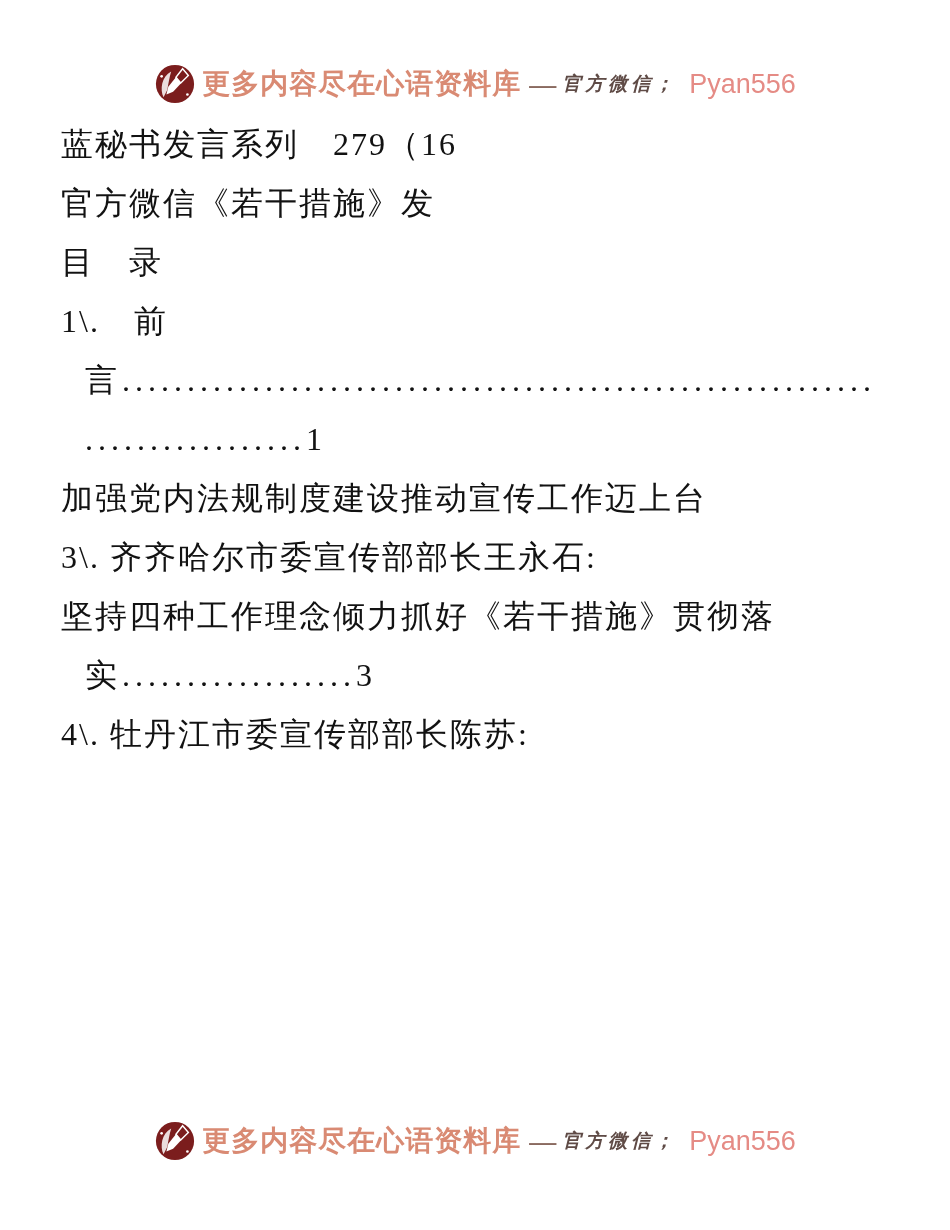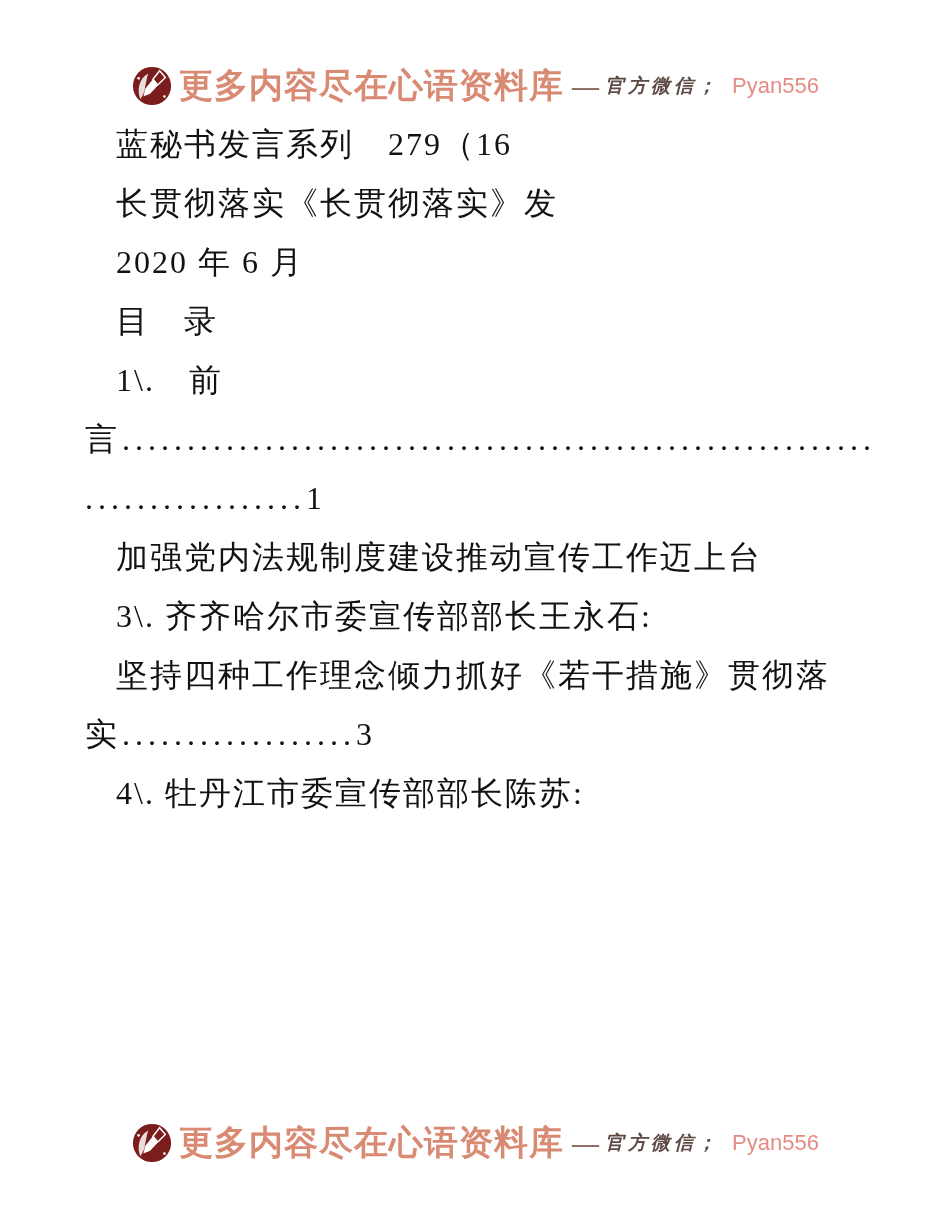--- a/index.html
+++ b/index.html
@@ -31,59 +31,59 @@
   .watermark.header { top: 63px; }
   .watermark.footer { top: 1120px; }
   .wm-logo {
     width: 42px;
     height: 42px;
     flex: 0 0 auto;
     display: block;
   }
   .wm-main {
     font-weight: bold;
-    font-size: 34px;
+    font-size: 28px;
     letter-spacing: 1px;
     color: #d98a73;
   }
   .wm-dash {
     font-weight: bold;
     font-size: 27px;
     color: #8a6a60;
     margin-left: 2px;
   }
   .wm-label {
     font-style: italic;
     font-weight: bold;
     font-size: 19px;
     letter-spacing: 4px;
     color: #5f4b46;
   }
   .wm-id {
     font-family: "Liberation Sans", "DejaVu Sans", sans-serif;
-    font-size: 22px;
+    font-size: 27px;
     color: #e58b85;
     margin-left: 6px;
   }
   
   .doc-body {
     position: absolute;
     top: 115px;
     left: 0;
     width: 950px;
     color: #121212;
   }
   .doc-line {
     height: 59px;
     line-height: 59px;
     font-size: 32px;
     white-space: nowrap;
   }
   .doc-line.indent {
-    margin-left: 116px;
+    margin-left: 61px;
     letter-spacing: 2px;
   }
   .doc-line.flush {
     margin-left: 85px;
     letter-spacing: 5px;
   }
 </style>
 </head>
 <body>
 
@@ -99,22 +99,21 @@
       <circle cx="35" cy="33" r="1.4" fill="#ffffff"></circle>
     </svg>
     <span class="wm-main">更多内容尽在心语资料库</span>
     <span class="wm-dash">—</span>
     <span class="wm-label">官方微信；</span>
     <span class="wm-id">Pyan556</span>
   </div>
 
   <div class="doc-body" id="doc-body" style="color: rgb(18, 18, 18);">
       <div class="doc-line indent">蓝秘书发言系列　279（16</div>
-      <div class="doc-line indent">长贯彻落实《长贯彻落实》发</div>
-      <div class="doc-line indent">2020 年 6 月</div>
+      <div class="doc-line indent">官方微信《若干措施》发</div>
       <div class="doc-line indent">目　录</div>
       <div class="doc-line indent">1\.　前</div>
       <div class="doc-line flush">言..........................................................</div>
       <div class="doc-line flush">.................1</div>
       <div class="doc-line indent">加强党内法规制度建设推动宣传工作迈上台</div>
       <div class="doc-line indent">3\. 齐齐哈尔市委宣传部部长王永石:</div>
       <div class="doc-line indent">坚持四种工作理念倾力抓好《若干措施》贯彻落</div>
       <div class="doc-line flush">实..................3</div>
       <div class="doc-line indent">4\. 牡丹江市委宣传部部长陈苏:</div>
     </div>

